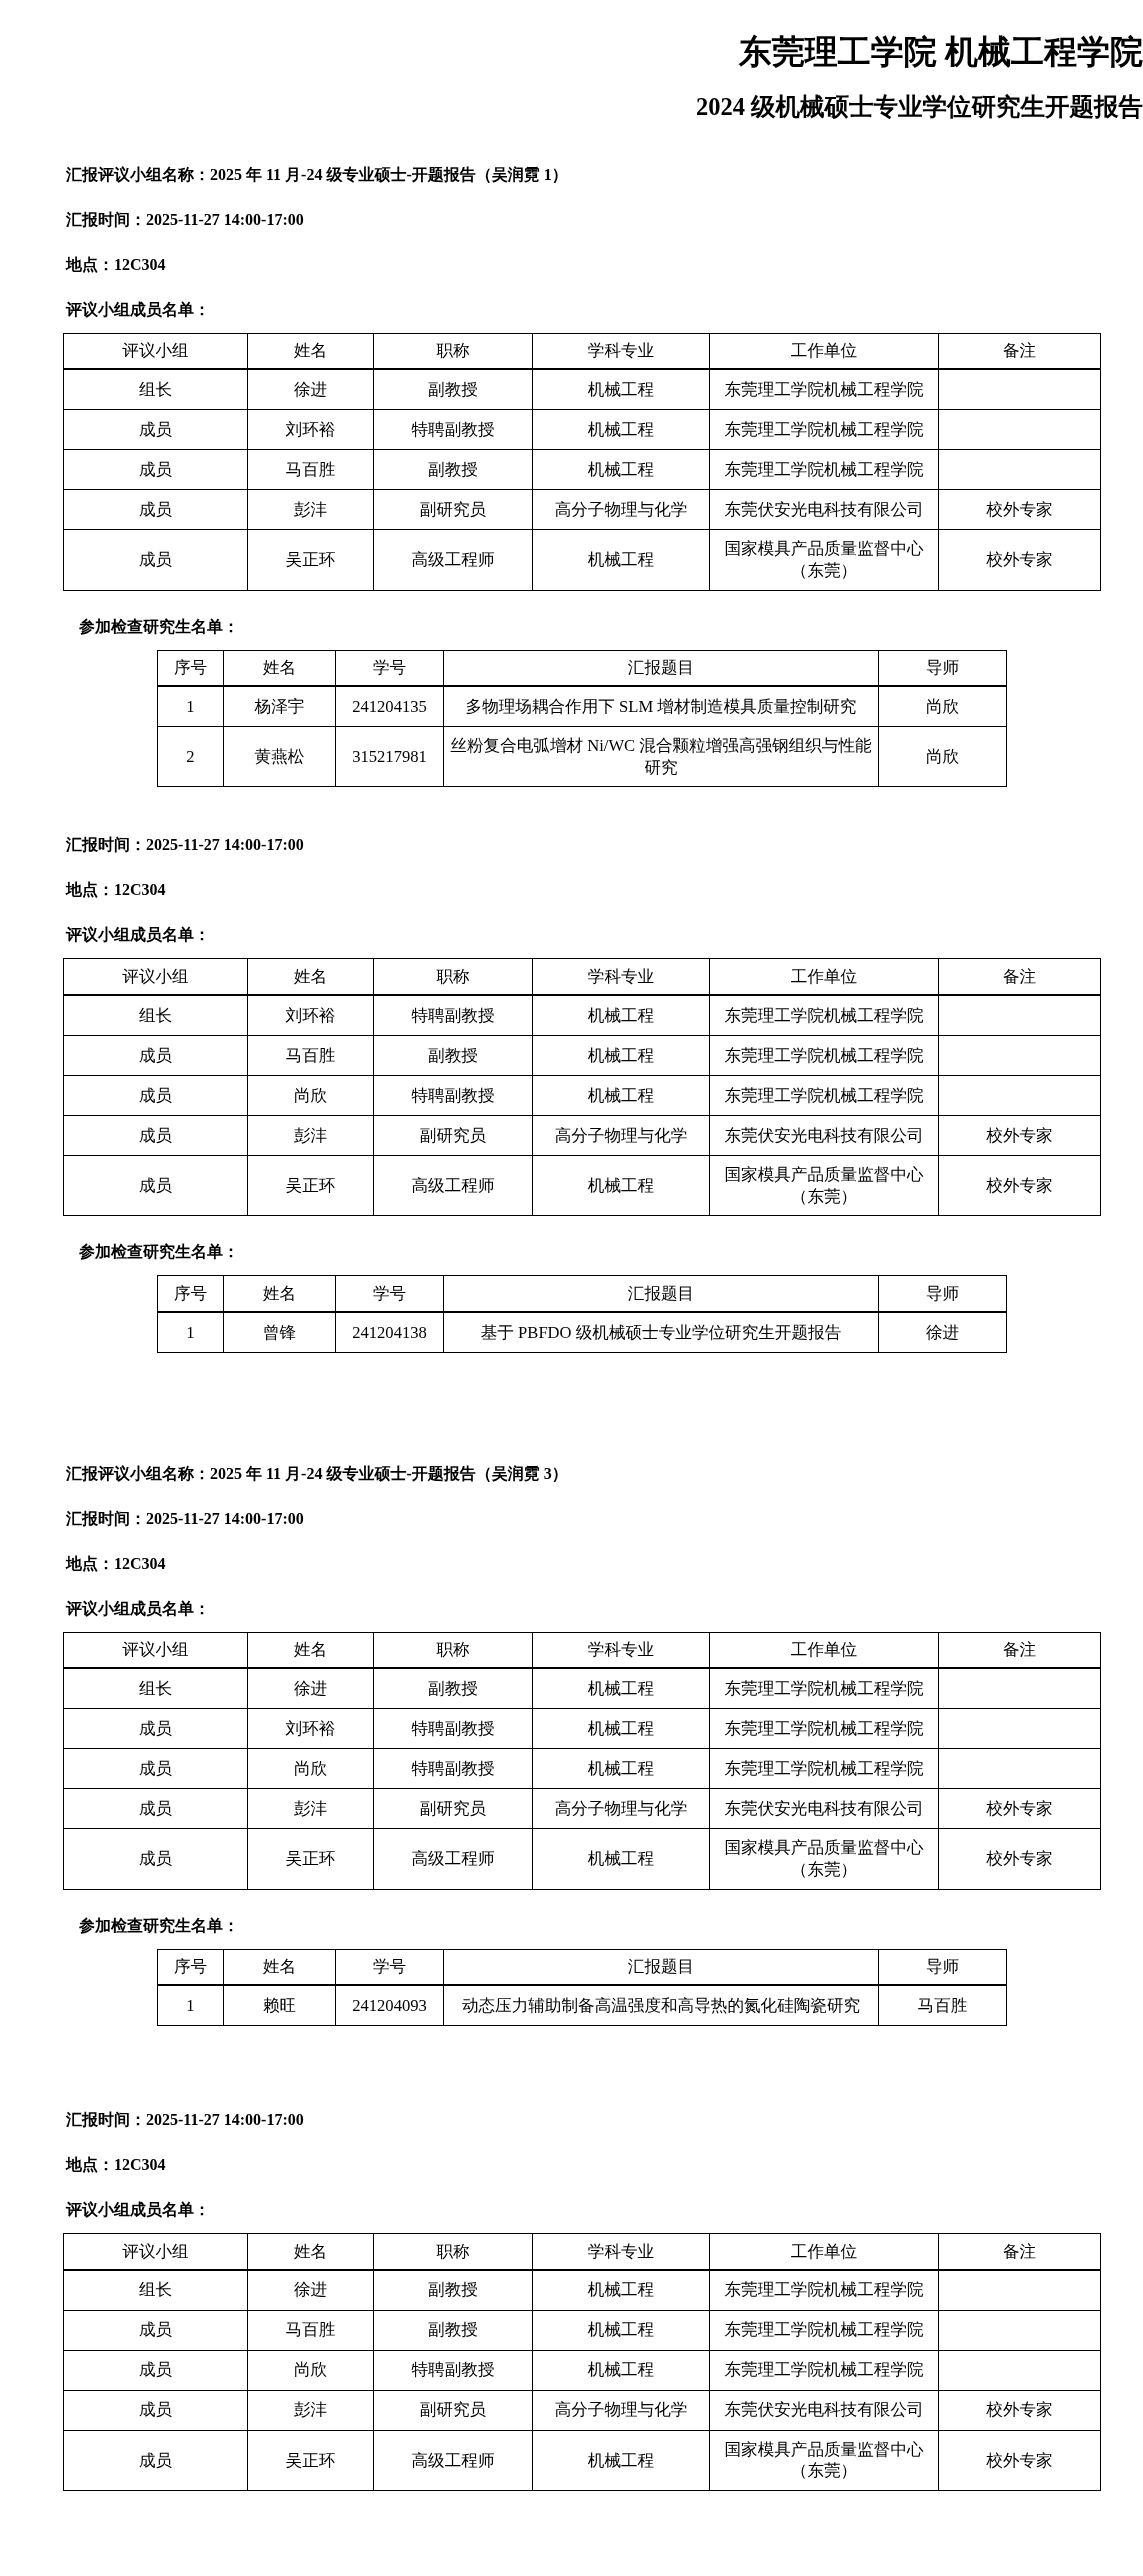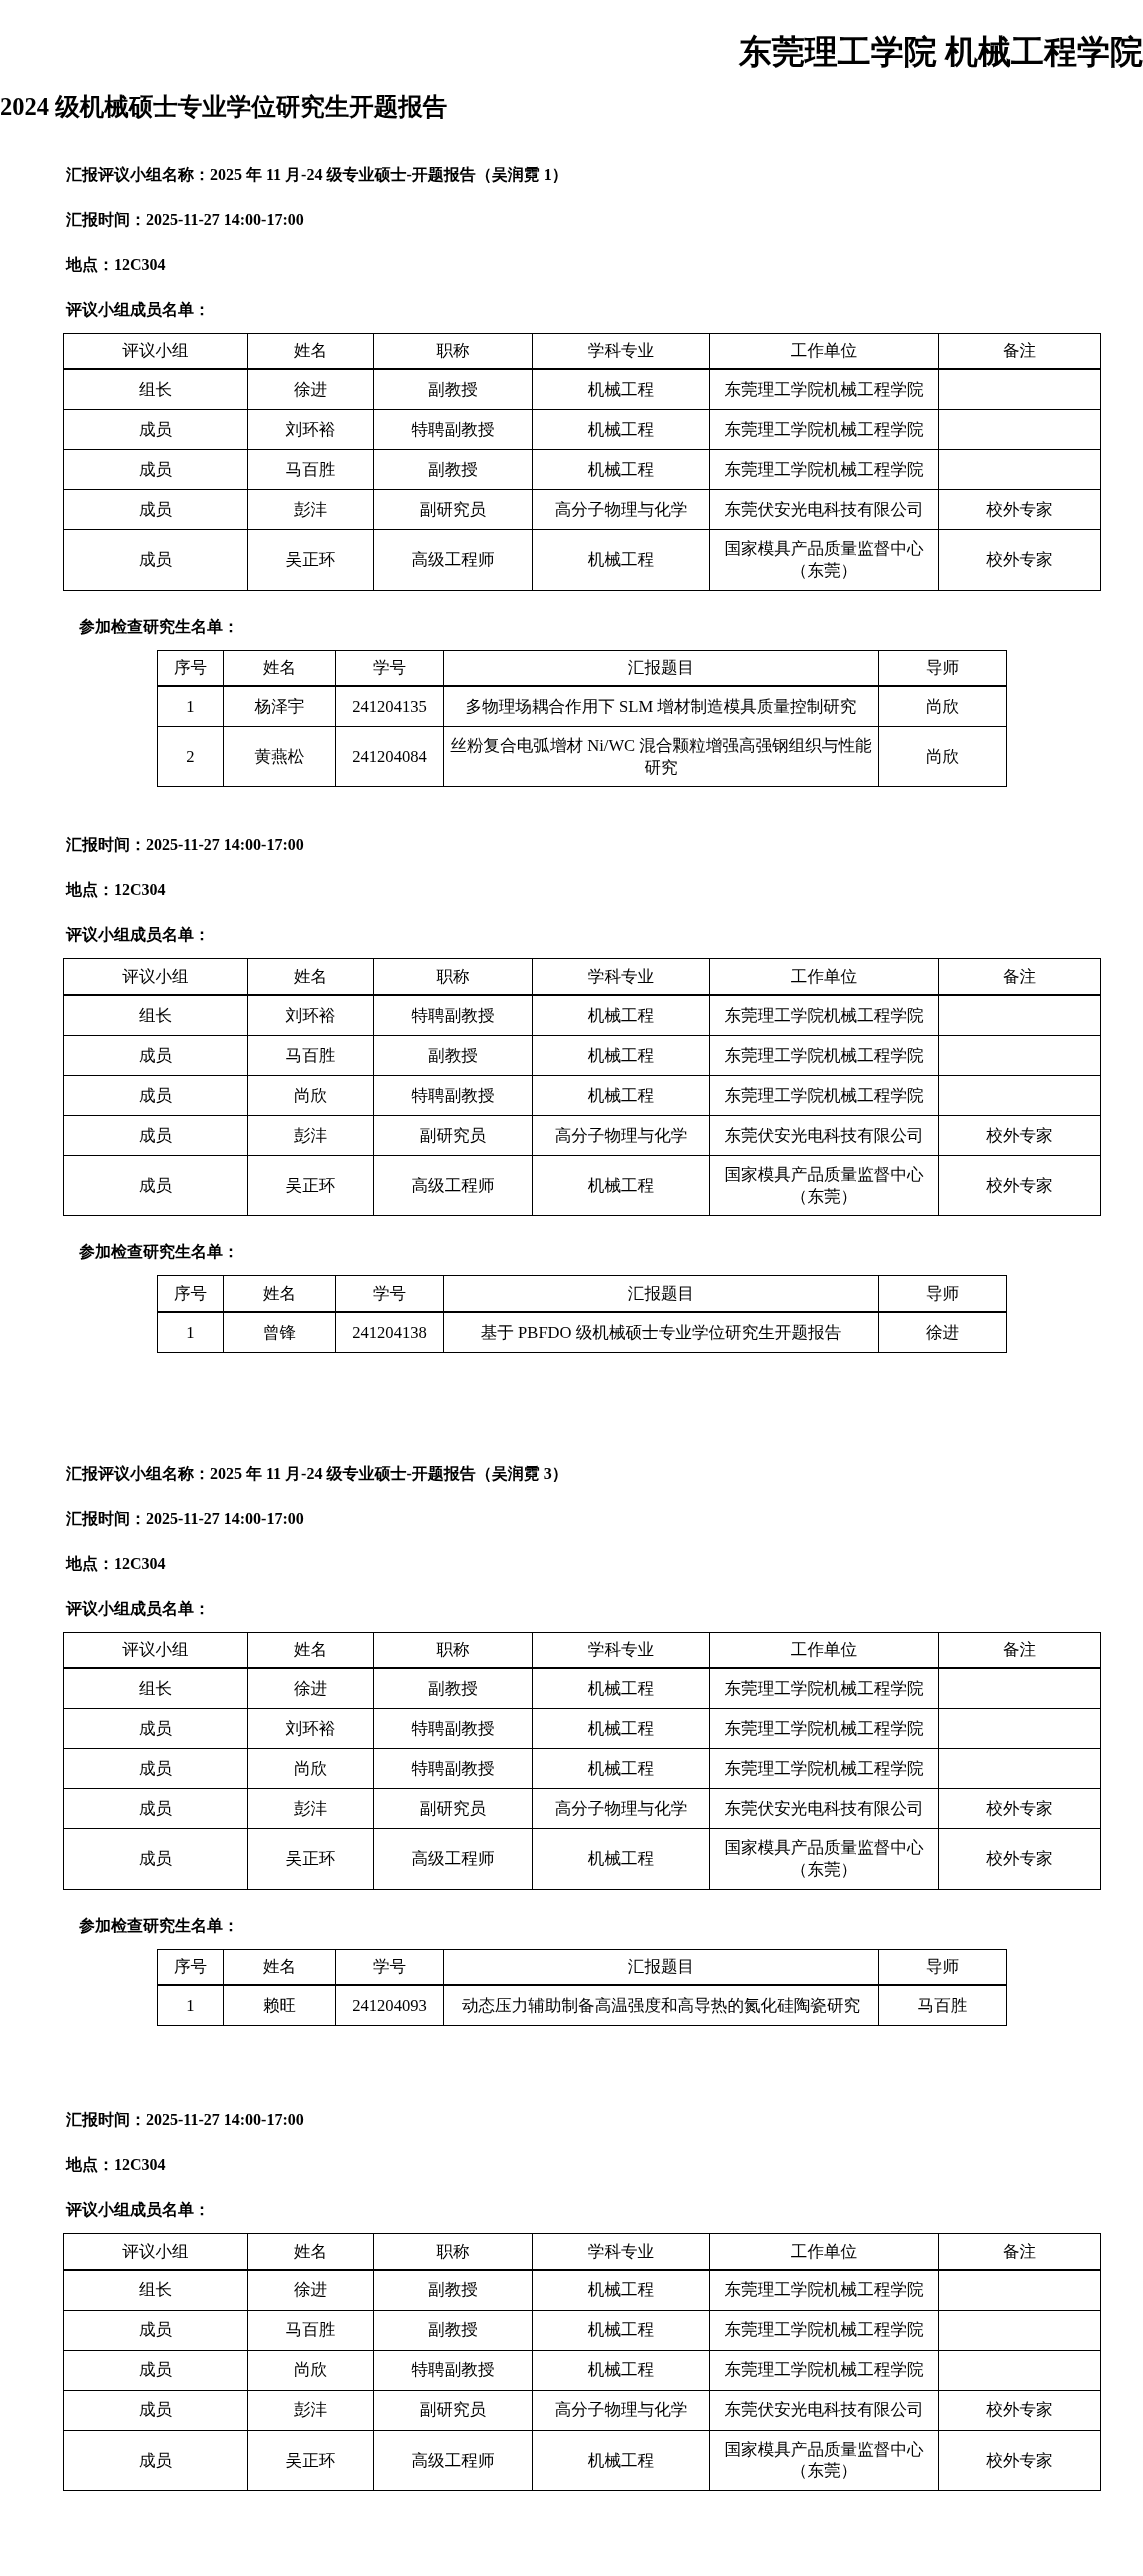--- a/index.html
+++ b/index.html
@@ -2,21 +2,21 @@
 <html lang="zh" style="font-size:11.5px"><head>
 <meta charset="utf-8">
 <style>
   html,body { margin:0; padding:0; background:#ffffff; }
   body { font-family:"Liberation Serif","DejaVu Serif",serif; color:#000; }
   .page {
     width:1143px; min-height:2576px; margin:0 auto; background:#fff;
     box-sizing:border-box; padding:32px 0 29px;
   }
   .title1 { font-size:33px; font-weight:bold; text-align:right; margin:0; line-height:1.25; }
-  .title2 { font-size:24.5px; font-weight:bold; text-align:left; margin:19px 0 0; line-height:1.25; }
+  .title2 { font-size:24.5px; font-weight:bold; text-align:right; margin:19px 0 0; line-height:1.25; }
 
   .report-section { margin-top:39px; }
   .report-section.s2 { margin-top:45px; }
   .report-section.s3 { margin-top:108px; }
   .report-section.s4 { margin-top:81px; }
 
   p.meta { font-size:16px; font-weight:bold; margin:0 0 19px 66px; line-height:26px; }
   p.members-label { margin-bottom:10px; }
   p.students-label { margin:23px 0 10px 79px; }
 
@@ -147,21 +147,21 @@
           <tr>
             <td>1</td>
             <td>杨泽宇</td>
             <td>241204135</td>
             <td>多物理场耦合作用下 SLM 增材制造模具质量控制研究</td>
             <td>尚欣</td>
           </tr>
           <tr>
             <td>2</td>
             <td>黄燕松</td>
-            <td>241204084</td>
+            <td>315217981</td>
             <td>丝粉复合电弧增材 Ni/WC 混合颗粒增强高强钢组织与性能研究</td>
             <td>尚欣</td>
           </tr>
         </tbody>
     </table>
   </section>
 
   <section class="report-section s2">
     <p class="meta"><span>汇报时间：</span><span>2025-11-27 14:00-17:00</span></p>
     <p class="meta"><span>地点：</span><span>12C304</span></p>

